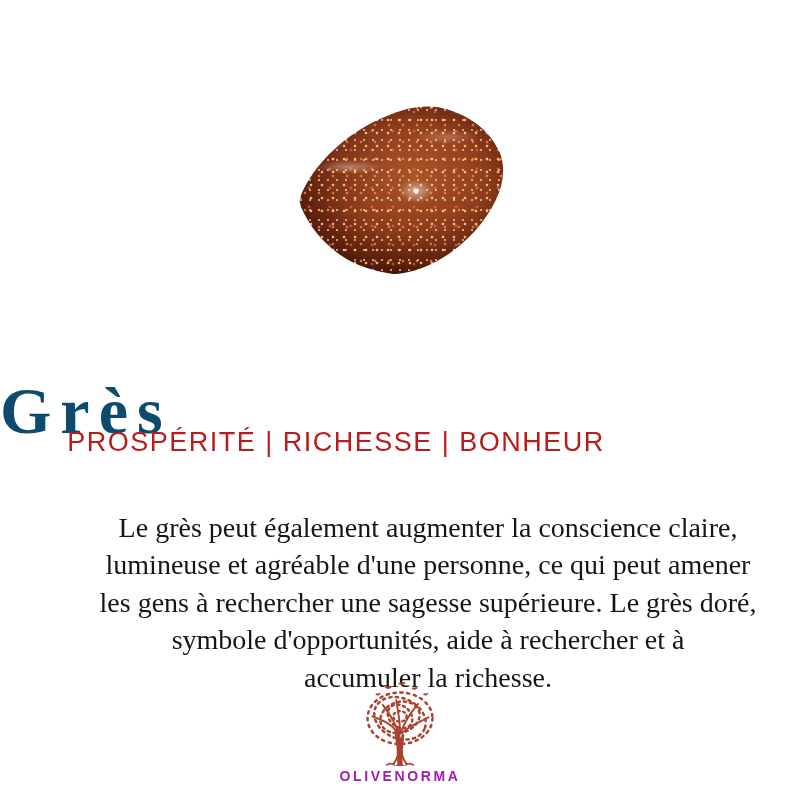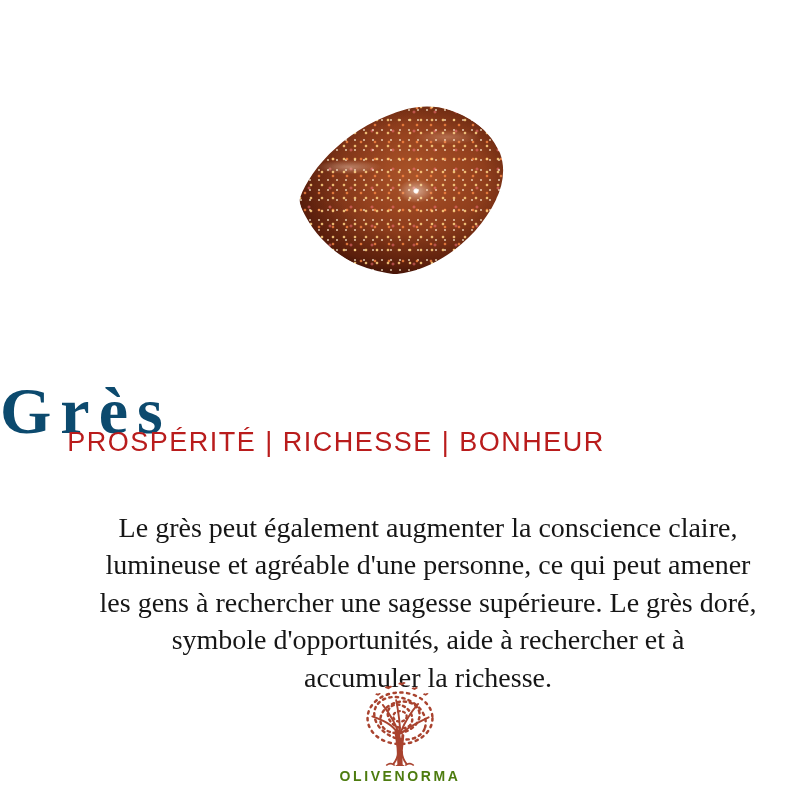--- a/index.html
+++ b/index.html
@@ -50,21 +50,21 @@
     position:absolute;left:0;top:481px;width:800px;text-align:center;white-space:nowrap;
     font-family:"Liberation Serif",serif;font-size:28px;line-height:37.4px;color:#161616;padding-left:28px;
   }
 
   
   .logo{position:absolute;left:0;top:682px;width:800px;text-align:center;}
   .logo svg{display:inline-block;}
   .brand-name{
     position:absolute;left:0;top:768px;width:800px;text-align:center;
     font-family:"Liberation Sans",sans-serif;font-weight:700;font-size:14px;
-    letter-spacing:2.6px;color:#4d7c0f;
+    letter-spacing:2.6px;color:#a21caf;
   }
 </style>
 </head>
 <body>
 
 <div class="card">
 
   <div class="stone"></div>
 
   <h1 class="title">Grès</h1>

